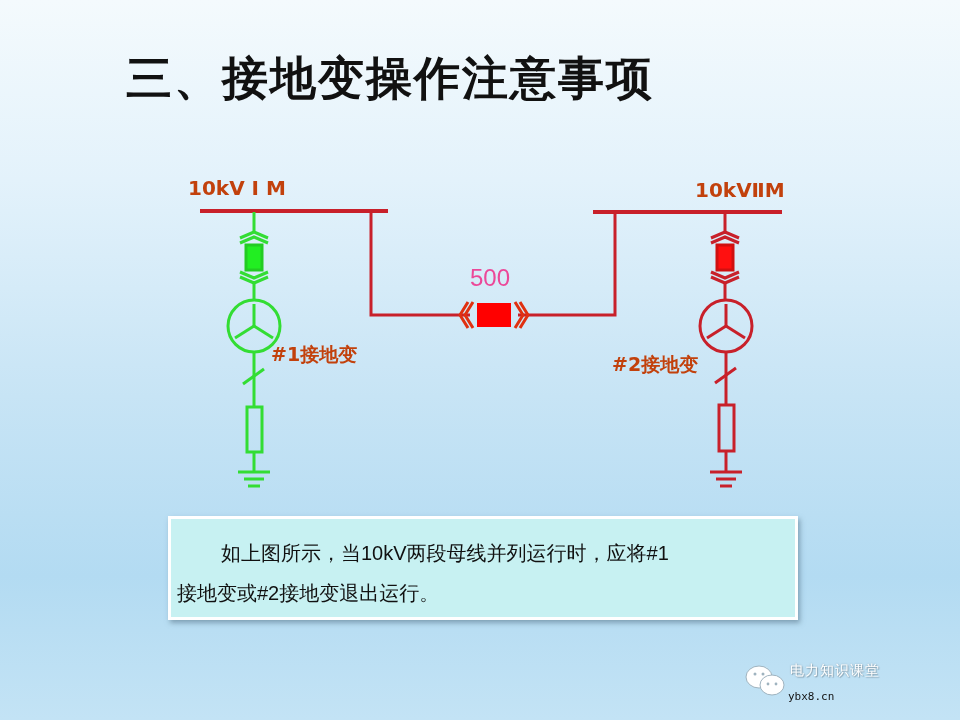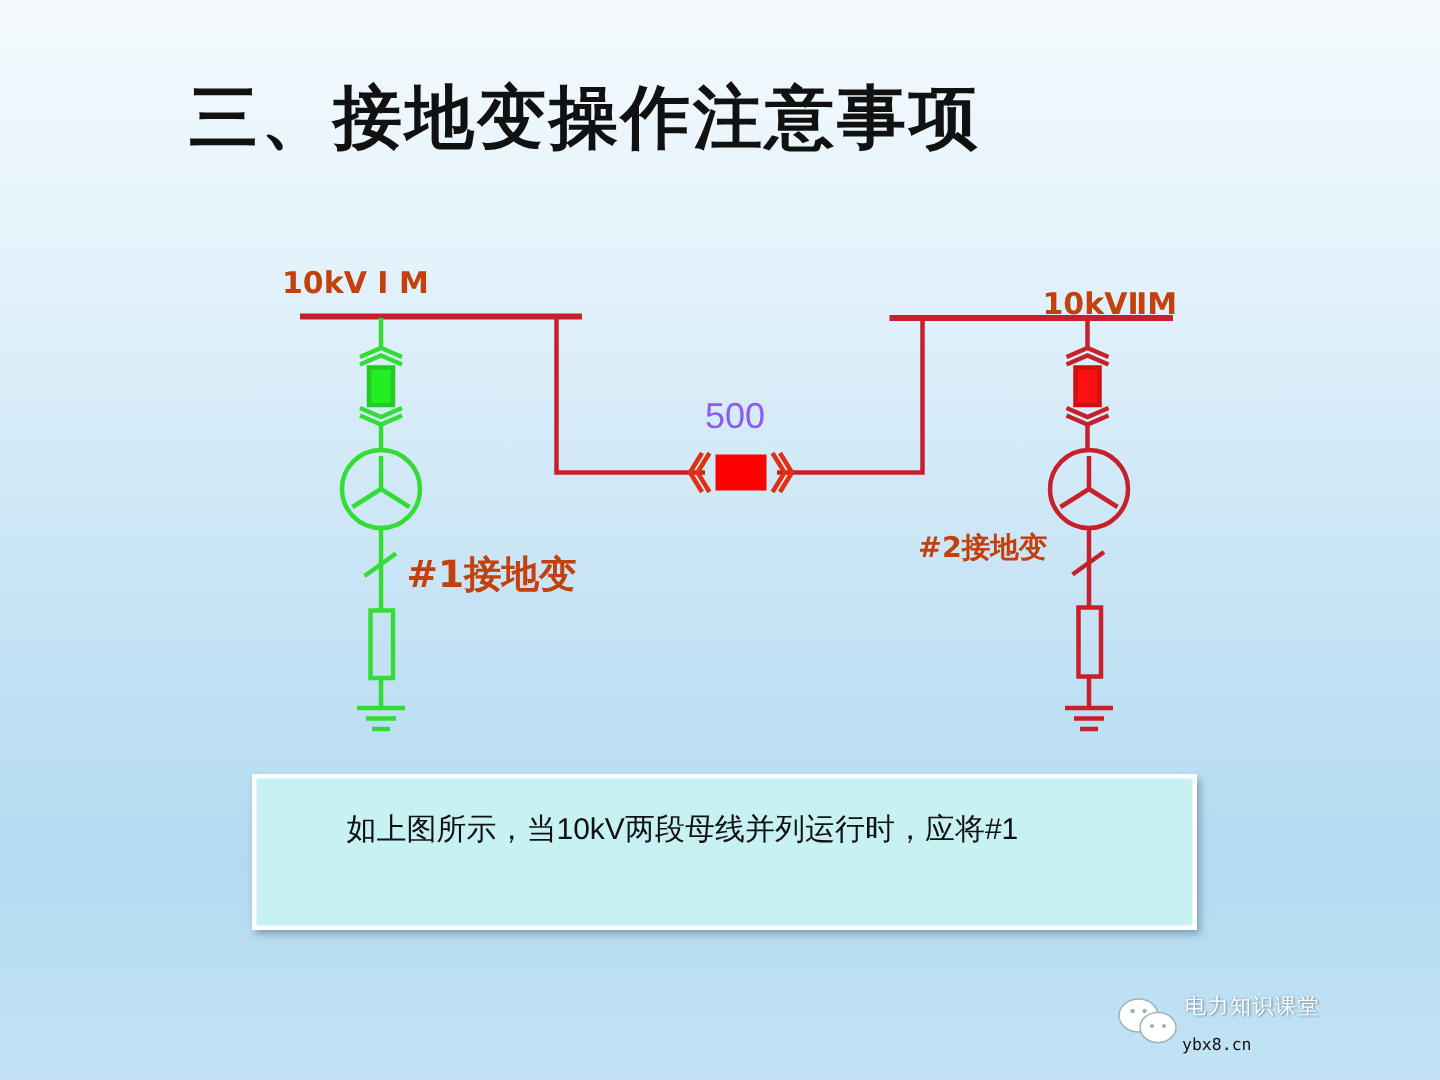--- a/index.html
+++ b/index.html
@@ -8,31 +8,31 @@
       background: linear-gradient(180deg, #f4fafd 0%, #e3f2fb 25%, #c7e4f5 55%, #b3dbf2 80%, #c3e3f5 100%);
       font-family: "DejaVu Sans", "Liberation Sans", sans-serif;
     }
     .title {
       position: absolute; left: 0; top: 48px; width: 780px; text-align: center;
       font-size: 46px; font-weight: bold; color: #111; letter-spacing: 2px;
     }
     svg.diagram { position: absolute; left: 0; top: 0; }
     .lbl { position: absolute; font-weight: bold; color: #c2410c; white-space: nowrap; }
     .bus1-lbl { left: 188px; top: 176px; font-size: 20px; }
-    .bus2-lbl { left: 695px; top: 178px; font-size: 20px; margin-top: 12px; }
-    .tx1-lbl { left: 271px; top: 342px; font-size: 25px; margin-top: 24px; }
+    .bus2-lbl { left: 695px; top: 178px; font-size: 20px; }
+    .tx1-lbl { left: 271px; top: 342px; font-size: 19px; }
     .tx2-lbl { left: 612px; top: 352px; font-size: 19px; }
-    .brk-lbl { left: 470px; top: 264px; font-size: 24px; font-weight: normal; color: #8b5cf6; font-family: "Liberation Sans", sans-serif; }
+    .brk-lbl { left: 470px; top: 264px; font-size: 24px; font-weight: normal; color: #ec4899; font-family: "Liberation Sans", sans-serif; }
     .note {
       position: absolute; left: 168px; top: 516px; width: 630px; height: 104px;
       background: #c7f1f2;
       border: 3px solid #ffffff;
       box-shadow: 2px 3px 5px rgba(80,110,130,0.55);
       box-sizing: border-box;
-      padding: 14px 10px 0 16px;
+      padding: 14px 10px 0 6px;
       font-size: 20px; line-height: 40px; color: #111;
       font-family: "Liberation Sans", "DejaVu Sans", sans-serif;
     }
     .note .indent { display: inline-block; width: 44px; }
     .watermark {
       position: absolute; left: 738px; top: 660px; width: 200px; height: 40px;
     }
     .wm-bubbles { position: absolute; left: 6px; top: 4px; }
     .wm-text {
       position: absolute; left: 52px; top: 2px; font-size: 14px; color: #ffffff;
@@ -117,20 +117,21 @@
 </svg>
 
 <div class="lbl bus1-lbl">10kV I M</div>
 <div class="lbl bus2-lbl">10kVⅡM</div>
 <div class="lbl brk-lbl">500</div>
 <div class="lbl tx1-lbl">#1接地变</div>
 <div class="lbl tx2-lbl">#2接地变</div>
 
 <div class="note">
   <div><span class="indent"></span><span>如上图所示，当10kV两段母线并列运行时，应将#1</span></div>
+  <div>接地变或#2接地变退出运行。</div>
 </div>
 
 <div class="watermark">
   <svg class="wm-bubbles" width="44" height="34" viewBox="0 0 44 34">
     <ellipse cx="15" cy="13" rx="13" ry="11" fill="#ffffff" stroke="#9fb3bf" stroke-width="1"></ellipse>
     <ellipse cx="28" cy="21" rx="12" ry="10" fill="#ffffff" stroke="#9fb3bf" stroke-width="1"></ellipse>
     <circle cx="11" cy="10" r="1.5" fill="#9fb3bf"></circle>
     <circle cx="19" cy="10" r="1.5" fill="#9fb3bf"></circle>
     <circle cx="24" cy="20" r="1.4" fill="#9fb3bf"></circle>
     <circle cx="32" cy="20" r="1.4" fill="#9fb3bf"></circle>

